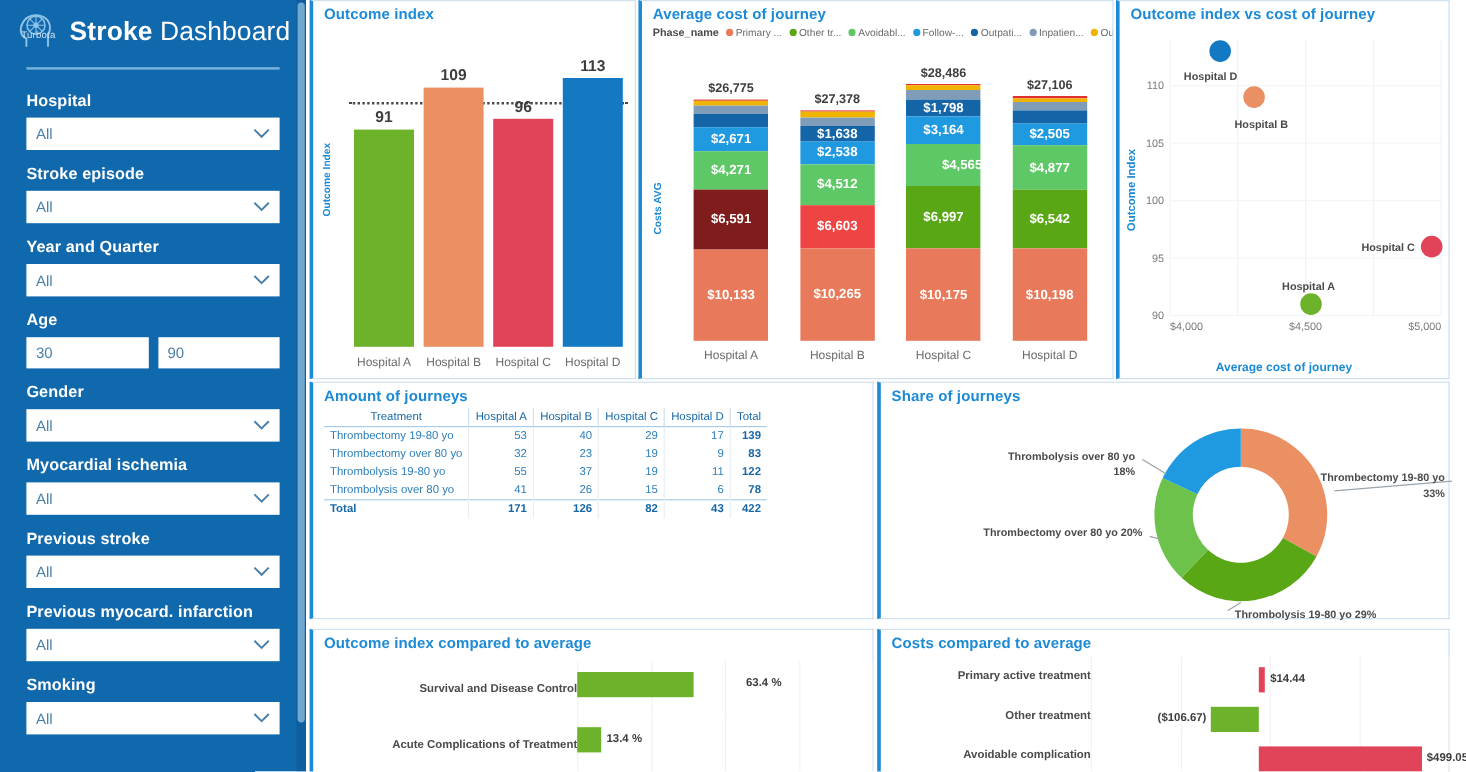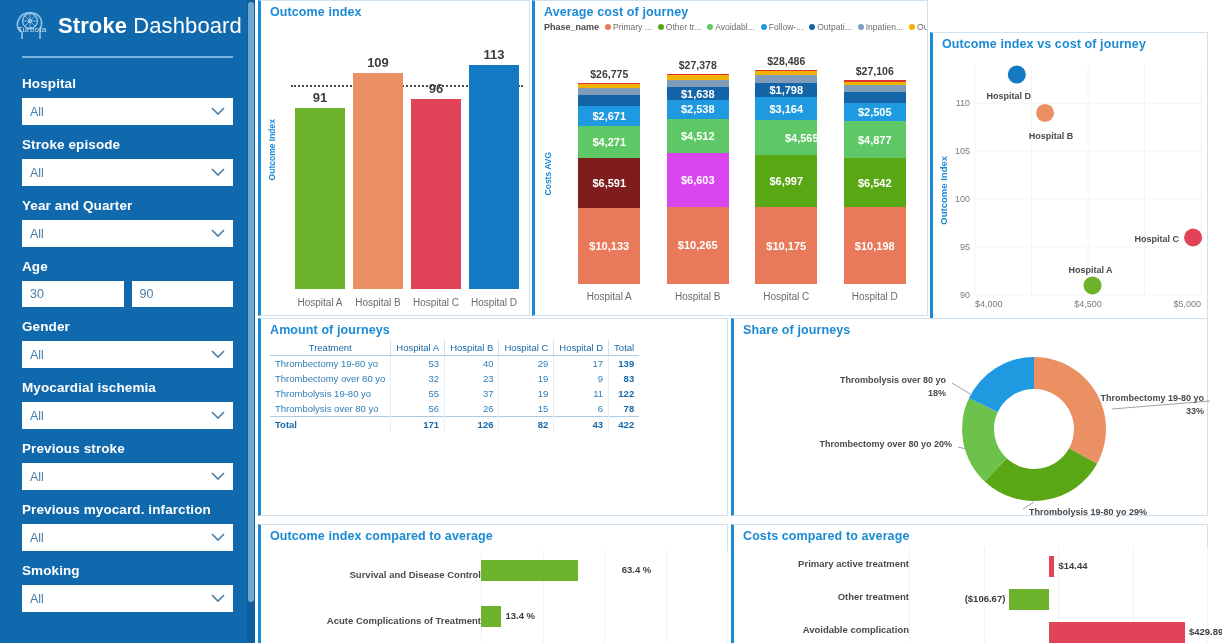--- a/index.html
+++ b/index.html
@@ -107,21 +107,21 @@
   .sc-col { width: 62px; display: flex; flex-direction: column; align-items: center; height: 100%; justify-content: flex-end; }
   .sc-total { font-size: 10.5px; font-weight: bold; color: #3d3d3d; margin-bottom: 3px; }
   .sc-stack { width: 100%; display: flex; flex-direction: column; }
   .sc-seg { width: 100%; display: flex; align-items: center; justify-content: center; }
   .sc-seg span { font-size: 11px; font-weight: bold; color: #fff; }
   .sc-xlabels { position: absolute; left: 30px; right: 8px; bottom: 2px; display: flex; justify-content: space-around; }
   .sc-xlabels span { width: 62px; text-align: center; font-size: 10px; color: #6b6b6b; }
   .sc-ylab { position: absolute; left: 8px; top: 120px; }
 
   
-  #p-scatter { left: 675px; top: 0px; width: 278px; height: 316px; margin-top: 32px; }
+  #p-scatter { left: 675px; top: 0px; width: 278px; height: 316px; }
   .scat-wrap { position: relative; width: 100%; height: 294px; }
   .scat-xtitle {
     position: absolute; bottom: 1px; left: 0; right: 0; text-align: center;
     font-size: 10px; color: #1c8ad4; font-weight: bold;
   }
   .scat-ylab { position: absolute; left: 5px; top: 105px; font-size: 9.5px; }
   .dot-label { font-size: 9px; font-weight: bold; fill: #4a4a4a; }
 
   
   #p-table { left: 3px; top: 318px; width: 470px; height: 198px; }
@@ -378,21 +378,21 @@
                 <div class="sc-seg" style="height: 7.90169px; background: rgb(127, 157, 185);"></div>
                 <div class="sc-seg" style="height: 12.3266px; background: rgb(19, 101, 168);">
                   <span>$1,638</span>
                 </div>
                 <div class="sc-seg" style="height: 19.0995px; background: rgb(31, 154, 224);">
                   <span>$2,538</span>
                 </div>
                 <div class="sc-seg" style="height: 33.9547px; background: rgb(95, 200, 102);">
                   <span>$4,512</span>
                 </div>
-                <div class="sc-seg" style="height: 54px; background: #d946ef;">
+                <div class="sc-seg" style="height: 36px; background: #ef4444;">
                   <span>$6,603</span>
                 </div>
                 <div class="sc-seg" style="height: 77.2485px; background: rgb(232, 121, 90);">
                   <span>$10,265</span>
                 </div>
               </div>
             </div>
             <div class="sc-col">
               <div class="sc-total">$28,486</div>
               <div class="sc-stack">
@@ -516,21 +516,21 @@
             <tr>
               <td class="treat">Thrombolysis 19-80 yo</td>
               <td>55</td>
               <td>37</td>
               <td>19</td>
               <td>11</td>
               <td class="tot">122</td>
             </tr>
             <tr>
               <td class="treat">Thrombolysis over 80 yo</td>
-              <td>56</td>
+              <td>41</td>
               <td>26</td>
               <td>15</td>
               <td>6</td>
               <td class="tot">78</td>
             </tr>
             <tr class="total-row">
               <td class="treat">Total</td>
               <td>171</td>
               <td>126</td>
               <td>82</td>
@@ -620,20 +620,20 @@
           </div>
           <div class="hb-row" style="height: 33px;">
             <div class="hb-label" style="flex: 0 0 175px;">Avoidable complication</div>
             <div class="hb-track">
               <div class="hb-grid" style="left: 0%;"></div>
               <div class="hb-grid" style="left: 25%;"></div>
               <div class="hb-grid" style="left: 50%;"></div>
               <div class="hb-grid" style="left: 75%;"></div>
               <div class="hb-grid" style="left: 100%;"></div>
               <div class="hb-bar" style="background: rgb(225, 68, 88); width: 45.6125%; left: 47%;"></div>
-              <div class="hb-val" style="left: 92.6125%; margin-left: 4px;">$429.89</div>
+              <div class="hb-val" style="left: 92.6125%; margin-left: 4px;">$499.05</div>
             </div>
           </div>
         </div>
     </section>
 
   </main>
 </div>
 
 </body></html>

